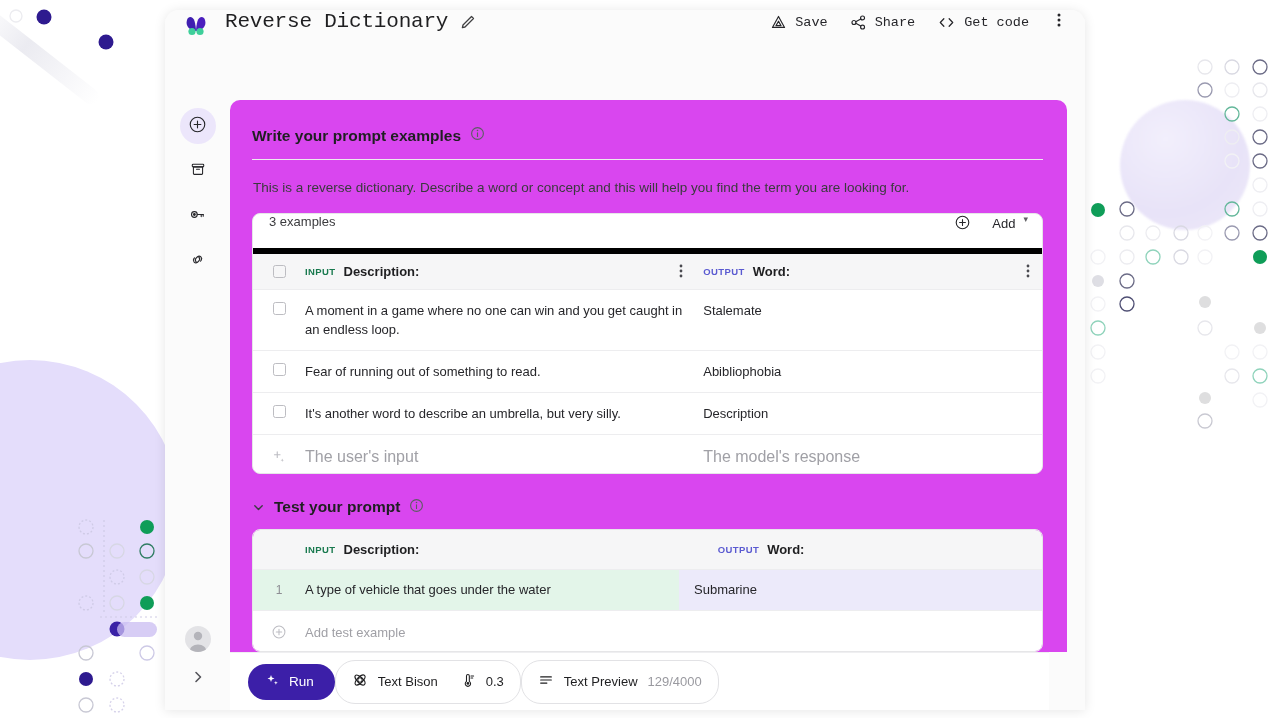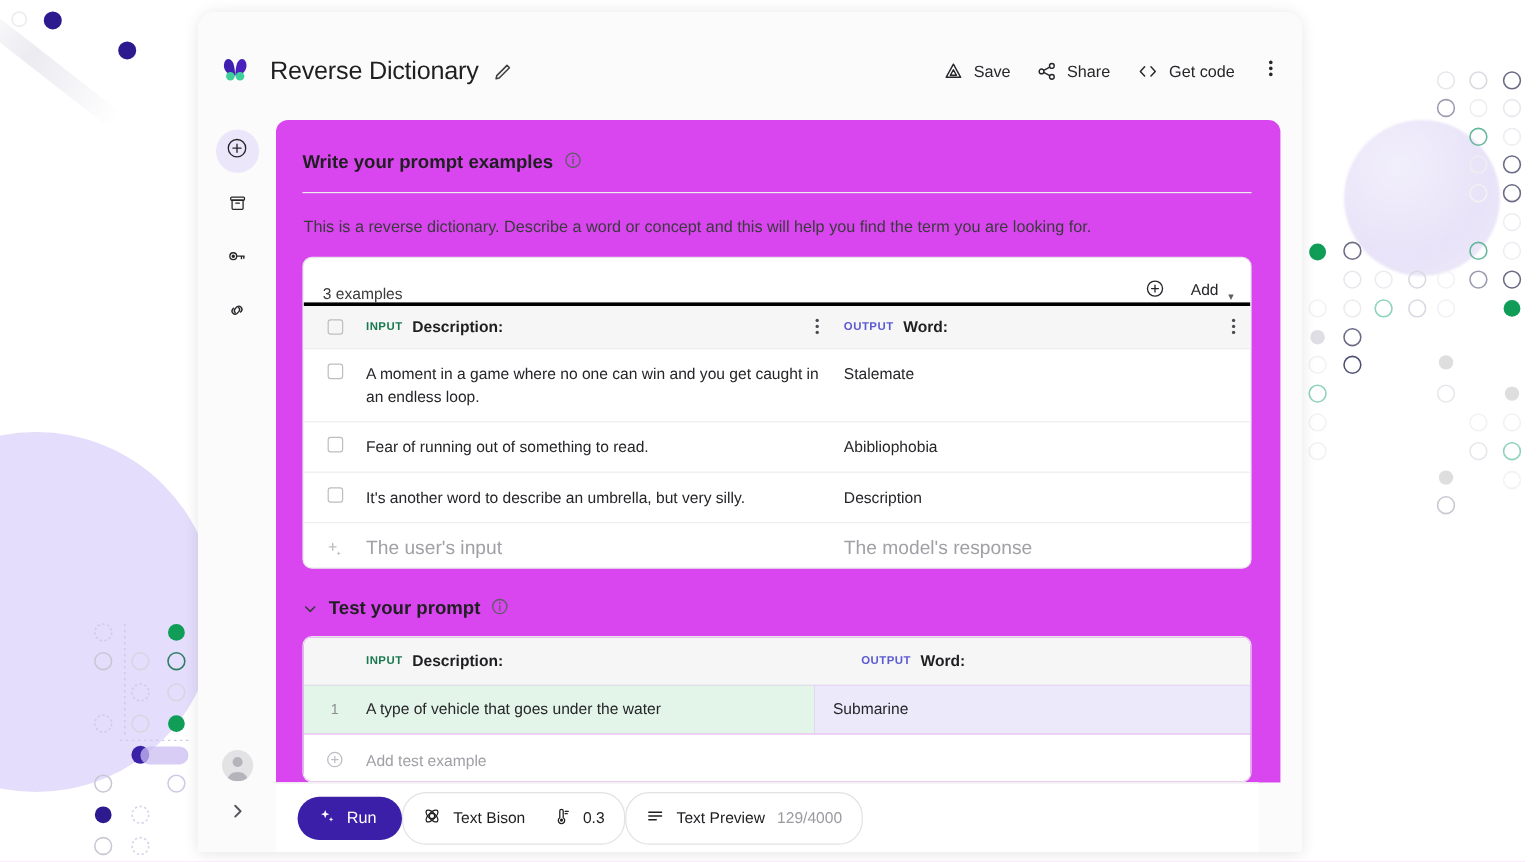--- a/index.html
+++ b/index.html
@@ -39,23 +39,24 @@
     border-radius: 14px 14px 0 0;
     box-shadow: 0 1px 12px rgba(0,0,0,0.10);
     overflow: hidden;
     z-index: 2;
     display: flex; flex-direction: column;
   }
 
   
   .topbar {
     height: 62px; flex: 0 0 62px;
-    display: flex; align-items: flex-end;
+    display: flex; align-items: flex-start;
     padding: 0 18px 0 16px;
     background: #fbfbfb;
+    font-family: Liberation Mono, monospace;
   }
   .logo { width: 30px; height: 30px; flex: 0 0 30px; margin-right: 14px; }
   .title-wrap { display: flex; align-items: center; gap: 12px; }
   .app-title {
     font-size: 21px; color: #1f1f21; letter-spacing: -0.2px;
   }
   .pencil { width: 16px; height: 16px; opacity: .85; cursor: pointer; }
   .topbar-spacer { flex: 1; }
   .top-actions { display: flex; align-items: center; gap: 22px; }
   .act {
@@ -118,23 +119,23 @@
   .prompt-desc {
     font-size: 13.5px; color: #3a3a3d; padding: 20px 0 18px 1px;
   }
 
   
   .tbl {
     border: 1px solid #e6e6e8; border-radius: 8px;
     overflow: hidden; background: #fff;
   }
   .tbl-top {
-    display: flex; align-items: flex-end;
+    display: flex; align-items: flex-start;
     height: 40px; padding: 0 14px 0 16px;
-    border-bottom: 3px solid #000000;
+    border-bottom: 6px solid #000000;
   }
   .ex-count { font-size: 13px; color: #3c3c3f; }
   .tbl-top .sp { flex: 1; }
   .add-btn {
     display: flex; align-items: center; gap: 21px;
     font-size: 13px; color: #26262a; cursor: pointer;
   }
   .caret { margin-left: 8px; font-size: 9px; color: #5f5f63; }
 
   .hdr-row {

